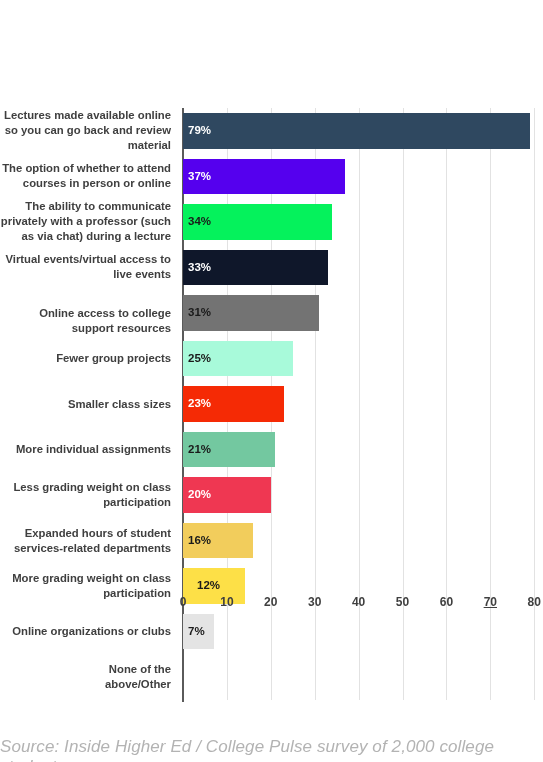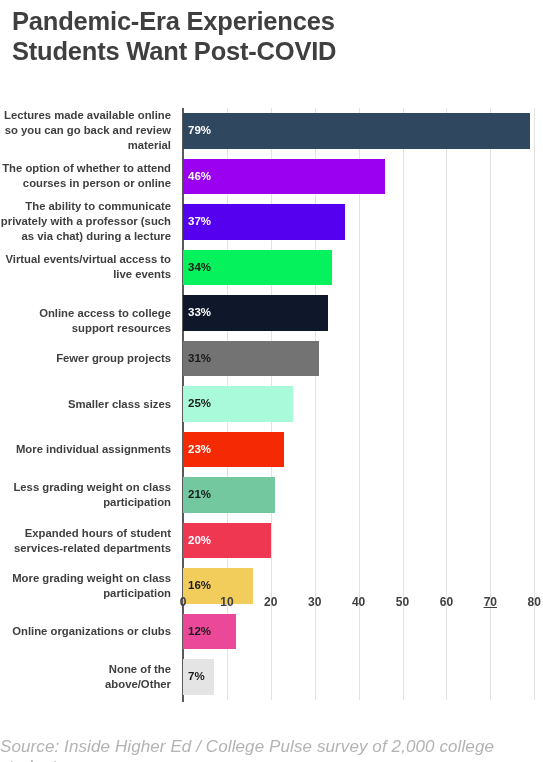--- a/index.html
+++ b/index.html
@@ -161,24 +161,20 @@
     font-style: italic;
     color: #b3b3b3;
     letter-spacing: 0.1px;
   }
 </style>
 </head>
 <body>
 
 <div id="chart-root">
 
-  <div class="title-block">
-    <div class="chart-title">Pandemic-Era Experiences
-Students Want Post-COVID</div>
-  </div>
 
   <div class="plot-wrap">
     <div class="cat-col">
         <div class="cat-row" style="height: 45.5385px;">
           <div class="cat-label">Lectures made available online so you can go back and review material</div>
         </div>
         <div class="cat-row" style="height: 45.5385px;">
           <div class="cat-label">The option of whether to attend courses in person or online</div>
         </div>
         <div class="cat-row" style="height: 45.5385px;">
@@ -229,25 +225,20 @@
           <div class="gridline" style="left: 351.22px;"></div>
         </div>
       <div class="axis-line"></div>
       <div class="rows">
           <div class="bar-row" style="height: 45.5385px;">
             <div class="bar" style="width: 346.829px; height: 35.52px; top: 5.00923px; background: rgb(47, 72, 96);">
               <span class="bar-value" style="color: rgb(255, 255, 255);">79%</span>
             </div>
           </div>
           <div class="bar-row" style="height: 45.5385px;">
-            <div class="bar" style="width: 201.951px; height: 35.52px; top: 5.00923px; background: rgb(155, 0, 240);">
-              <span class="bar-value" style="color: rgb(255, 255, 255);">46%</span>
-            </div>
-          </div>
-          <div class="bar-row" style="height: 45.5385px;">
             <div class="bar" style="width: 162.439px; height: 35.52px; top: 5.00923px; background: rgb(85, 0, 238);">
               <span class="bar-value" style="color: rgb(255, 255, 255);">37%</span>
             </div>
           </div>
           <div class="bar-row" style="height: 45.5385px;">
             <div class="bar" style="width: 149.268px; height: 35.52px; top: 5.00923px; background: rgb(5, 242, 92);">
               <span class="bar-value" style="color: rgb(26, 26, 26);">34%</span>
             </div>
           </div>
           <div class="bar-row" style="height: 45.5385px;">
@@ -279,21 +270,21 @@
             <div class="bar" style="width: 87.8049px; height: 35.52px; top: 5.00923px; background: rgb(239, 55, 82);">
               <span class="bar-value" style="color: rgb(255, 255, 255);">20%</span>
             </div>
           </div>
           <div class="bar-row" style="height: 45.5385px;">
             <div class="bar" style="width: 70.2439px; height: 35.52px; top: 5.00923px; background: rgb(242, 205, 92);">
               <span class="bar-value" style="color: rgb(26, 26, 26);">16%</span>
             </div>
           </div>
           <div class="bar-row" style="height: 45.5385px;">
-            <div class="bar" style="width: 52.6829px; height: 35.52px; top: 5.00923px; background: #ec4899;">
+            <div class="bar" style="width: 52.6829px; height: 35.52px; top: 5.00923px; background: #fde047; padding-left: 9px;">
               <span class="bar-value" style="color: rgb(26, 26, 26);">12%</span>
             </div>
           </div>
           <div class="bar-row" style="height: 45.5385px;">
             <div class="bar" style="width: 30.7317px; height: 35.52px; top: 5.00923px; background: rgb(228, 228, 228);">
               <span class="bar-value" style="color: rgb(26, 26, 26);">7%</span>
             </div>
           </div>
         </div>
     </div>

